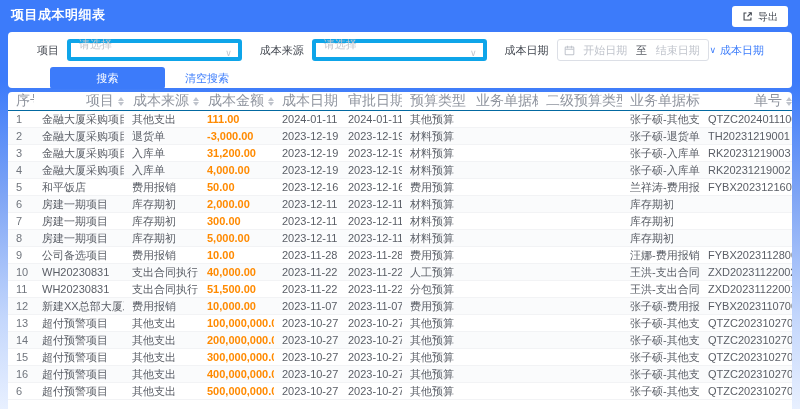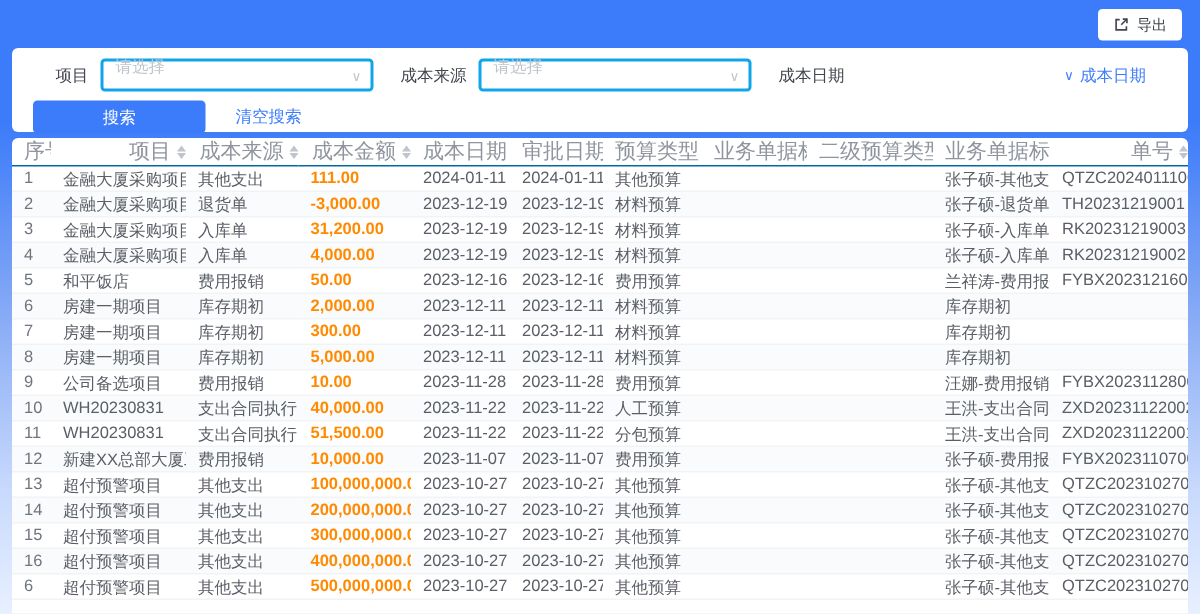--- a/index.html
+++ b/index.html
@@ -8,32 +8,32 @@
     background:linear-gradient(180deg,#3C7BFA 0%,#3C7BFA 20%,#7FA5F5 48%,#C4D7FC 78%,#E8F0FF 100%);}
   
   .topbar{position:absolute;left:0;top:0;width:800px;height:30px;}
   .page-title{position:absolute;left:11px;top:0;line-height:30px;color:#fff;font-size:13px;font-weight:bold;letter-spacing:.5px;}
   .export-btn{position:absolute;right:12px;top:6px;height:21px;display:flex;align-items:center;gap:5px;
     background:#fff;border:none;border-radius:3px;padding:0 10px;font-size:10px;color:#41464F;cursor:pointer;}
   
   .filter-card{position:absolute;left:8px;top:32px;width:784px;height:56px;background:#fff;border-radius:4px;}
   .filter-row{display:flex;align-items:center;padding:7px 14px 0 29px;}
   .flabel{font-size:11px;color:#41464F;margin-right:8px;white-space:nowrap;}
-  .select{position:relative;width:182px;height:22px;border:2px solid #0ea5e9;border-radius:3px;
+  .select{position:relative;width:182px;height:22px;border:4px solid #0ea5e9;border-radius:3px;
     display:flex;align-items:center;padding:0 18px 12px 8px;margin-right:18px;background:#fff;cursor:pointer;}
   .placeholder{font-size:11px;color:#C0C4CC;white-space:nowrap;}
   .chev{position:absolute;right:6px;top:0;line-height:20px;font-size:9px;color:#C0C4CC;}
   .date-range{position:relative;width:160px;height:22px;border:1px solid #DCDFE6;border-radius:3px;
     display:flex;align-items:center;gap:6px;padding:0 6px;background:#fff;cursor:pointer;}
   .date-range .placeholder{flex:1;text-align:center;}
   .date-sep{font-size:11px;color:#5A5E66;}
   .expand-link{margin-left:auto;margin-right:14px;display:flex;align-items:center;gap:4px;color:#3D7DFB;
     font-size:11px;text-decoration:none;cursor:pointer;white-space:nowrap;}
   .expand-link .chev-blue{font-size:9px;line-height:10px;}
-  .btn-row{display:flex;align-items:center;padding:6px 14px 0 14px;}
+  .btn-row{display:flex;align-items:center;padding:6px 14px 0 14px;margin-left:28px;}
   .search-btn{width:115px;height:22px;background:#3C7BFA;color:#fff;border:none;border-radius:3px;
     font-size:11px;cursor:pointer;}
   .clear-link{margin-left:20px;color:#3D7DFB;font-size:11px;line-height:22px;text-decoration:none;cursor:pointer;}
   
   .table-card{position:absolute;left:8px;top:92px;width:784px;height:330px;background:#fff;border-radius:4px 4px 0 0;overflow:hidden;}
   table{width:784px;table-layout:fixed;border-collapse:collapse;}
   th{height:18px;text-align:right;font-weight:400;font-size:14px;color:#8F949E;padding:0 0 0 8px;
     white-space:nowrap;overflow:hidden;border-bottom:1px solid #0369a1;cursor:pointer;}
   td{height:17px;font-size:11px;color:#5A5E66;padding:0 0 0 8px;white-space:nowrap;overflow:hidden;
     border-bottom:1px solid #F2F3F5;}
@@ -46,20 +46,21 @@
   .carets i{display:block;width:0;height:0;border-left:3px solid transparent;border-right:3px solid transparent;}
   .carets .up{border-bottom:4px solid #C0C4CC;}
   .carets .down{border-top:4px solid #C0C4CC;}
 </style>
 </head>
 <body>
 
 <div class="page">
 
   <div class="topbar">
+    <div class="page-title">项目成本明细表</div>
     <button class="export-btn">
       <svg width="11" height="11" viewBox="0 0 16 16" fill="none">
         <path d="M13 9.5V13H3V3H6.5" stroke="#41464F" stroke-width="1.6"></path>
         <path d="M9.5 2.5H13.5V6.5" stroke="#41464F" stroke-width="1.6"></path>
         <path d="M13.3 2.7L8 8" stroke="#41464F" stroke-width="1.6"></path>
       </svg>
       <span>导出</span>
     </button>
   </div>
 
@@ -69,20 +70,29 @@
       <div class="select">
         <span class="placeholder">请选择</span>
         <span class="chev">∨</span>
       </div>
       <span class="flabel">成本来源</span>
       <div class="select">
         <span class="placeholder">请选择</span>
         <span class="chev">∨</span>
       </div>
       <span class="flabel">成本日期</span>
+      <div class="date-range">
+        <svg width="11" height="11" viewBox="0 0 14 14" fill="none">
+          <rect x="1.5" y="2.5" width="11" height="10" rx="1" stroke="#C0C4CC" stroke-width="1.3"></rect>
+          <path d="M4.5 1v3M9.5 1v3M1.5 5.5h11" stroke="#C0C4CC" stroke-width="1.3"></path>
+        </svg>
+        <span class="placeholder">开始日期</span>
+        <span class="date-sep">至</span>
+        <span class="placeholder">结束日期</span>
+      </div>
       <a class="expand-link">
         <span class="chev-blue">∨</span>
         <span>成本日期</span>
       </a>
     </div>
     <div class="btn-row">
       <button class="search-btn">搜索</button>
       <a class="clear-link">清空搜索</a>
     </div>
   </div>

